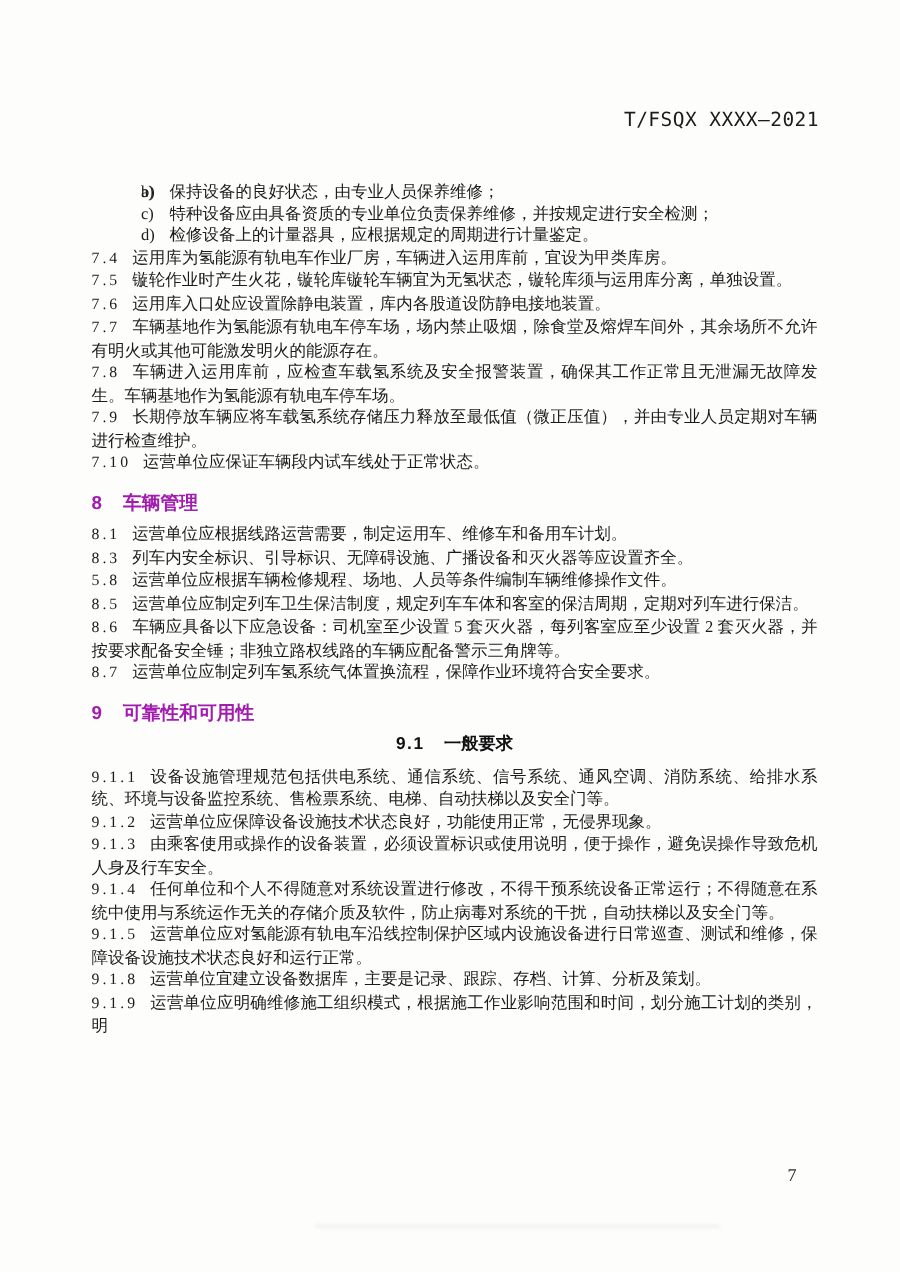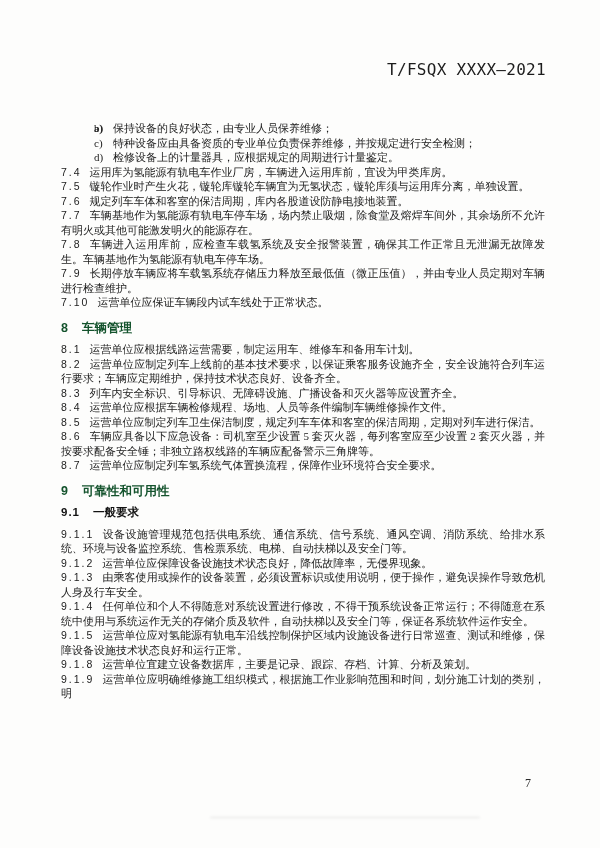--- a/index.html
+++ b/index.html
@@ -7,53 +7,53 @@
   .page {
     position:relative;
     width:600px; height:848px;
     margin:0 auto;
     background:#fdfdfc;
     color:#1a1a1a;
     font-family:"Liberation Serif","DejaVu Serif",serif;
     overflow:hidden;
   }
   .doc-header {
-    position:absolute; top:60px; right:54px;
+    position:absolute; top:73px; right:54px;
     font-family:"DejaVu Sans Mono","Liberation Mono",monospace;
-    font-size:16px; letter-spacing:0.3px; color:#1c1c1c;
+    font-size:13px; letter-spacing:0.3px; color:#1c1c1c;
     white-space:nowrap;
   }
   .body-block {
     position:absolute; left:61px; top:121px; width:484px;
   }
   p.clause, p.list-item {
     font-size:11px; line-height:14.5px;
     text-align:justify;
     color:#1b1b1b;
   }
   span.num {
-    font-family:Liberation Sans, sans-serif;
+    font-family:Liberation Serif, serif;
     font-size:10.5px; letter-spacing:2px;
     margin-right:8px; white-space:nowrap;
   }
   p.list-item { position:relative; padding-left:52px; }
   span.list-label {
     position:absolute; left:33px; top:0;
     font-family:"Liberation Serif","DejaVu Serif",serif;
     font-size:11px;
   }
   .h1 {
     font-family:"Liberation Sans","DejaVu Sans",sans-serif;
-    font-size:12.5px; font-weight:700; color:#14532d;
+    font-size:12.5px; font-weight:700; color:#a21caf;
     margin:11px 0 7px 0; line-height:14.5px;
   }
   .h2 {
     font-family:"Liberation Sans","DejaVu Sans",sans-serif;
     font-size:11.5px; font-weight:700; color:#111;
-    margin:5px 0 7px 0; line-height:14.5px;
+    margin:5px 0 7px 0; line-height:14.5px;text-align:center;
   }
   .h1 .hnum, .h2 .hnum { margin-right:13px; letter-spacing:1px; }
   .page-num {
     position:absolute; top:776px; right:69px;
     font-size:12px; color:#2a2a2a;
     font-family:"Liberation Serif","DejaVu Serif",serif;
   }
   .scan-smudge {
     position:absolute; left:210px; top:816px; width:270px; height:3px;
     background:rgba(60,60,60,0.05); filter:blur(1px);
@@ -69,44 +69,43 @@
 
   <div class="body-block">
 
     <p class="list-item"><span class="list-label">a)</span></p>
     <p class="list-item"><span class="list-label">b)</span><span class="txt">保持设备的良好状态，由专业人员保养维修；</span></p>
     <p class="list-item"><span class="list-label">c)</span><span class="txt">特种设备应由具备资质的专业单位负责保养维修，并按规定进行安全检测；</span></p>
     <p class="list-item"><span class="list-label">d)</span><span class="txt">检修设备上的计量器具，应根据规定的周期进行计量鉴定。</span></p>
 
     <p class="clause"><span class="num">7.4</span><span class="txt">运用库为氢能源有轨电车作业厂房，车辆进入运用库前，宜设为甲类库房。</span></p>
     <p class="clause"><span class="num">7.5</span><span class="txt">镟轮作业时产生火花，镟轮库镟轮车辆宜为无氢状态，镟轮库须与运用库分离，单独设置。</span></p>
-    <p class="clause"><span class="num">7.6</span><span class="txt">规定列车车体和客室的保洁周期，库内各股道设防静电接地装置。</span></p>
+    <p class="clause"><span class="num">7.6</span><span class="txt">运用库入口处应设置除静电装置，库内各股道设防静电接地装置。</span></p>
     <p class="clause"><span class="num">7.7</span><span class="txt">车辆基地作为氢能源有轨电车停车场，场内禁止吸烟，除食堂及熔焊车间外，其余场所不允许有明火或其他可能激发明火的能源存在。</span></p>
     <p class="clause"><span class="num">7.8</span><span class="txt">车辆进入运用库前，应检查车载氢系统及安全报警装置，确保其工作正常且无泄漏无故障发生。车辆基地作为氢能源有轨电车停车场。</span></p>
     <p class="clause"><span class="num">7.9</span><span class="txt">长期停放车辆应将车载氢系统存储压力释放至最低值（微正压值），并由专业人员定期对车辆进行检查维护。</span></p>
     <p class="clause"><span class="num">7.10</span><span class="txt">运营单位应保证车辆段内试车线处于正常状态。</span></p>
 
     <h2 class="h1"><span class="hnum">8</span><span class="htitle">车辆管理</span></h2>
 
     <p class="clause"><span class="num">8.1</span><span class="txt">运营单位应根据线路运营需要，制定运用车、维修车和备用车计划。</span></p>
-    <p class="clause"><span class="num">8.2</span><span class="txt">运营单位应制定列车上线前的基本技术要求，以保证乘客服务设施齐全，安全设施符合列车运行要求；车辆应定期维护，保持技术状态良好、设备齐全。</span></p>
     <p class="clause"><span class="num">8.3</span><span class="txt">列车内安全标识、引导标识、无障碍设施、广播设备和灭火器等应设置齐全。</span></p>
-    <p class="clause"><span class="num">8.4</span><span class="txt">运营单位应根据车辆检修规程、场地、人员等条件编制车辆维修操作文件。</span></p>
+    <p class="clause"><span class="num">5.8</span><span class="txt">运营单位应根据车辆检修规程、场地、人员等条件编制车辆维修操作文件。</span></p>
     <p class="clause"><span class="num">8.5</span><span class="txt">运营单位应制定列车卫生保洁制度，规定列车车体和客室的保洁周期，定期对列车进行保洁。</span></p>
     <p class="clause"><span class="num">8.6</span><span class="txt">车辆应具备以下应急设备：司机室至少设置 5 套灭火器，每列客室应至少设置 2 套灭火器，并按要求配备安全锤；非独立路权线路的车辆应配备警示三角牌等。</span></p>
     <p class="clause"><span class="num">8.7</span><span class="txt">运营单位应制定列车氢系统气体置换流程，保障作业环境符合安全要求。</span></p>
 
     <h2 class="h1"><span class="hnum">9</span><span class="htitle">可靠性和可用性</span></h2>
 
     <h3 class="h2"><span class="hnum">9.1</span><span class="htitle">一般要求</span></h3>
 
     <p class="clause"><span class="num">9.1.1</span><span class="txt">设备设施管理规范包括供电系统、通信系统、信号系统、通风空调、消防系统、给排水系统、环境与设备监控系统、售检票系统、电梯、自动扶梯以及安全门等。</span></p>
-    <p class="clause"><span class="num">9.1.2</span><span class="txt">运营单位应保障设备设施技术状态良好，降低故障率，无侵界现象。</span></p>
+    <p class="clause"><span class="num">9.1.2</span><span class="txt">运营单位应保障设备设施技术状态良好，功能使用正常，无侵界现象。</span></p>
     <p class="clause"><span class="num">9.1.3</span><span class="txt">由乘客使用或操作的设备装置，必须设置标识或使用说明，便于操作，避免误操作导致危机人身及行车安全。</span></p>
-    <p class="clause"><span class="num">9.1.4</span><span class="txt">任何单位和个人不得随意对系统设置进行修改，不得干预系统设备正常运行；不得随意在系统中使用与系统运作无关的存储介质及软件，自动扶梯以及安全门等，保证各系统软件运作安全。</span></p>
+    <p class="clause"><span class="num">9.1.4</span><span class="txt">任何单位和个人不得随意对系统设置进行修改，不得干预系统设备正常运行；不得随意在系统中使用与系统运作无关的存储介质及软件，防止病毒对系统的干扰，自动扶梯以及安全门等。</span></p>
     <p class="clause"><span class="num">9.1.5</span><span class="txt">运营单位应对氢能源有轨电车沿线控制保护区域内设施设备进行日常巡查、测试和维修，保障设备设施技术状态良好和运行正常。</span></p>
     <p class="clause"><span class="num">9.1.8</span><span class="txt">运营单位宜建立设备数据库，主要是记录、跟踪、存档、计算、分析及策划。</span></p>
     <p class="clause"><span class="num">9.1.9</span><span class="txt">运营单位应明确维修施工组织模式，根据施工作业影响范围和时间，划分施工计划的类别，明</span></p>
 
   </div>
 
   <div class="scan-smudge"></div>
 
   <div class="page-num">7</div>
 

